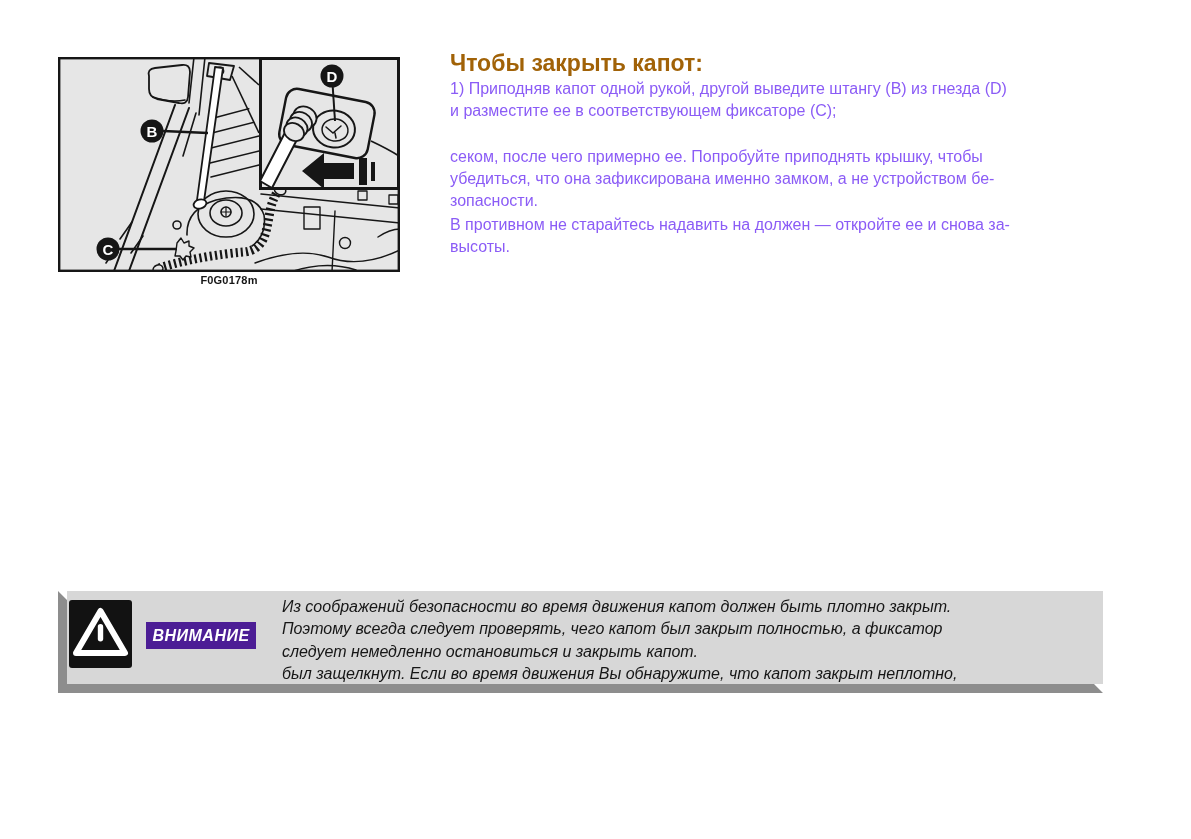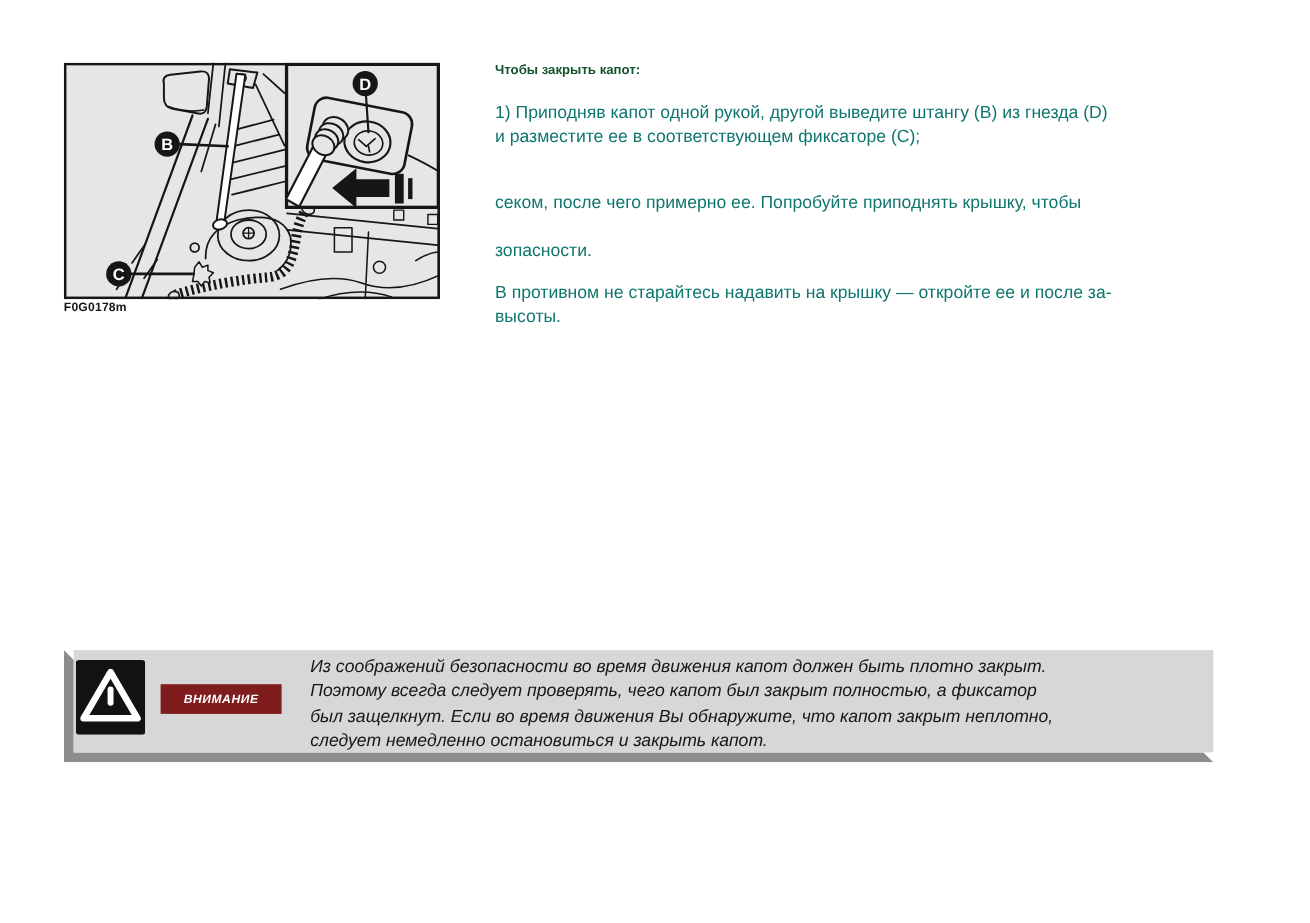--- a/index.html
+++ b/index.html
@@ -2,37 +2,37 @@
 <html><head>
 <meta charset="utf-8">
 <style>
   html,body{margin:0;padding:0;background:#ffffff;}
   body{width:1191px;height:839px;position:relative;overflow:hidden;
        font-family:"Liberation Sans",sans-serif;color:#1c1c1c;}
 
   
   .figure{position:absolute;left:58px;top:57px;width:342px;}
   .figure svg{display:block;width:342px;height:215px;}
-  .fig-code{margin-top:2px;text-align:left;font-size:11px;font-weight:bold;
+  .fig-code{margin-top:2px;text-align:center;font-size:11px;font-weight:bold;
             color:#161616;letter-spacing:.2px;}
 
   
   .content{position:absolute;left:450px;top:50px;width:700px;}
-  .content h1{margin:0;font-size:12px;line-height:26px;font-weight:bold;color:#14532d;}
-  .content p{margin:16px 0 0 0;font-size:16px;line-height:22px;color:#0f766e;}
+  .content h1{margin:0;font-size:23px;line-height:26px;font-weight:bold;color:#a16207;}
+  .content p{margin:2px 0 0 0;font-size:16px;line-height:22px;color:#8b5cf6;}
 
   
   .warning{position:absolute;left:58px;top:591px;width:1045px;height:102px;}
   .warning .bevel{position:absolute;inset:0;background:#8d8d8d;
       clip-path:polygon(0 0,9px 9px,9px calc(100% - 9px),calc(100% - 9px) calc(100% - 9px),100% 100%,0 100%);}
   .warning .panel{position:absolute;left:9px;top:0;right:0;bottom:9px;background:#d7d7d7;}
   .warn-icon{position:absolute;left:11px;top:9px;width:63px;height:68px;}
   .warn-badge{position:absolute;left:88px;top:31px;width:110px;height:27px;
-      background:#7f1d1d;color:#ffffff;font-weight:bold;font-style:italic;
-      font-size:11px;display:flex;align-items:center;justify-content:center;
+      background:#4c1d95;color:#ffffff;font-weight:bold;font-style:italic;
+      font-size:16px;display:flex;align-items:center;justify-content:center;
       letter-spacing:.5px;}
   .warn-text{position:absolute;left:224px;top:5px;width:820px;
       font-size:16px;line-height:22.4px;font-weight:normal;font-style:italic;color:#161616;}
 </style>
 </head>
 <body>
 
 <div class="page">
 
   <figure class="figure" style="margin:0">
@@ -135,25 +135,25 @@
 
   <section class="content">
     <h1>Чтобы закрыть капот:</h1>
     <p>
       <span>1) Приподняв капот одной рукой, другой выведите штангу (B) из гнезда (D)</span><br>
       <span>и разместите ее в соответствующем фиксаторе (C);</span>
     </p>
     <p>
       <br>
       <span>секом, после чего примерно ее. Попробуйте приподнять крышку, чтобы</span><br>
-      <br>
+      <span>убедиться, что она зафиксирована именно замком, а не устройством бе-</span><br>
       <span>зопасности.</span>
     </p>
     <p>
-      <span>В противном не старайтесь надавить на крышку — откройте ее и после за-</span><br>
+      <span>В противном не старайтесь надавить на должен — откройте ее и снова за-</span><br>
       <span>высоты.</span>
     </p>
   </section>
 
   <aside class="warning">
     <div class="bevel"></div>
     <div class="panel"></div>
 
     <div class="warn-icon">
       <svg viewBox="0 0 63 68" width="63" height="68">
@@ -161,18 +161,18 @@
         <path d="M31.5,11 L56,53 L7,53 Z" fill="none" stroke="#ffffff" stroke-width="6" stroke-linejoin="round"></path>
         <rect x="28.8" y="24" width="5.4" height="17.5" rx="2.7" fill="#ffffff"></rect>
       </svg>
     </div>
 
     <div class="warn-badge">ВНИМАНИЕ</div>
 
     <div class="warn-text">
       <div>Из соображений безопасности во время движения капот должен быть плотно закрыт.</div>
       <div>Поэтому всегда следует проверять, чего капот был закрыт полностью, а фиксатор</div>
+      <div>следует немедленно остановиться и закрыть капот.</div>
       <div>был защелкнут. Если во время движения Вы обнаружите, что капот закрыт неплотно,</div>
-      <div>следует немедленно остановиться и закрыть капот.</div>
     </div>
   </aside>
 
 </div>
 
 </body></html>

